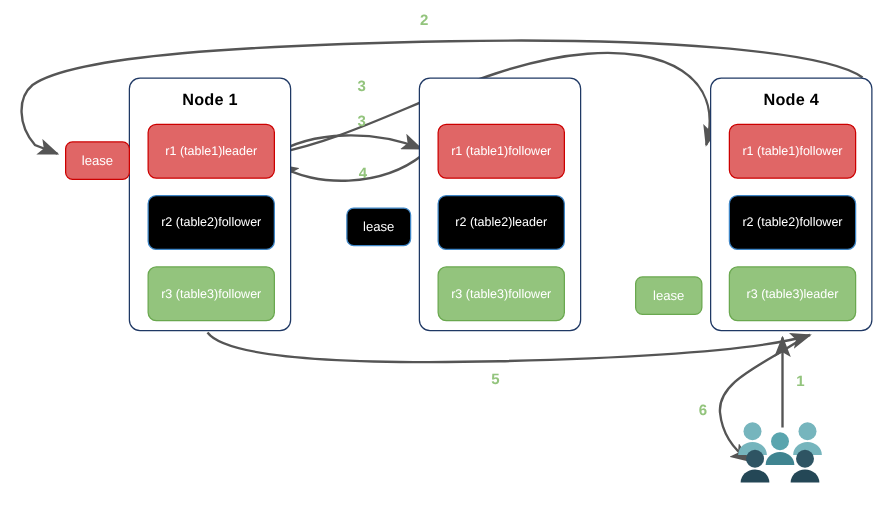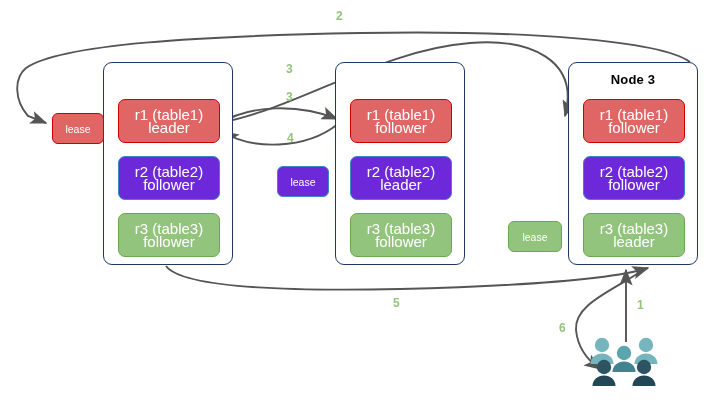--- a/index.html
+++ b/index.html
@@ -53,34 +53,34 @@
 
   
   .replica {
     position: absolute;
     left: 14px;
     width: 102px;
     height: 44px;
     box-sizing: border-box;
     border-radius: 7px;
     display: flex;
-    flex-direction: column;
+    flex-direction: row;
     align-items: center;
     justify-content: center;
     color: #ffffff;
-    font-size: 15px;
+    font-size: 10px;
     line-height: 13px;
     text-align: center;
   }
   .r-1 { top: 36px; }
   .r-2 { top: 93px; }
   .r-3 { top: 150px; }
 
   .red   { background: #e06666; border: 1.6px solid #cc0000; }
-  .blue  { background: #6d28d9; border: 1.6px solid #3d85c6; }
+  .blue  { background: #000000; border: 1.6px solid #3d85c6; }
   .green { background: #93c47d; border: 1.6px solid #6aa84f; }
 
   
   .lease {
     position: absolute;
     box-sizing: border-box;
     border-radius: 6px;
     display: flex;
     align-items: center;
     justify-content: center;
@@ -139,20 +139,21 @@
     <path d="M 338,124 C 305,150 252,150 223,132" fill="none" stroke="#555555" stroke-width="1.9" marker-end="url(#arrowhead)"></path>
 
     <path d="M 166,266 C 180,285 260,292 400,289 C 520,286 610,280 648,268" fill="none" stroke="#555555" stroke-width="1.9" marker-end="url(#arrowhead)"></path>
 
     <path d="M 626,342 L 626,270" fill="none" stroke="#555555" stroke-width="1.9" marker-end="url(#arrowhead)"></path>
 
     <path d="M 640,272 C 610,292 574,305 576,330 C 578,350 590,362 600,369" fill="none" stroke="#555555" stroke-width="1.9" marker-end="url(#arrowhead)"></path>
   </svg>
 
   <div class="node" id="node-1">
+    <div class="node-title">Node 1</div>
 
     <div class="replica red r-1">
       <span>r1 (table1)</span>
       <span>leader</span>
     </div>
     <div class="replica blue r-2">
       <span>r2 (table2)</span>
       <span>follower</span>
     </div>
     <div class="replica green r-3">
@@ -171,21 +172,21 @@
       <span>r2 (table2)</span>
       <span>leader</span>
     </div>
     <div class="replica green r-3">
       <span>r3 (table3)</span>
       <span>follower</span>
     </div>
   </div>
 
   <div class="node" id="node-3">
-    <div class="node-title">Node 3</div>
+    <div class="node-title">Node 4</div>
 
     <div class="replica red r-1">
       <span>r1 (table1)</span>
       <span>follower</span>
     </div>
     <div class="replica blue r-2">
       <span>r2 (table2)</span>
       <span>follower</span>
     </div>
     <div class="replica green r-3">

